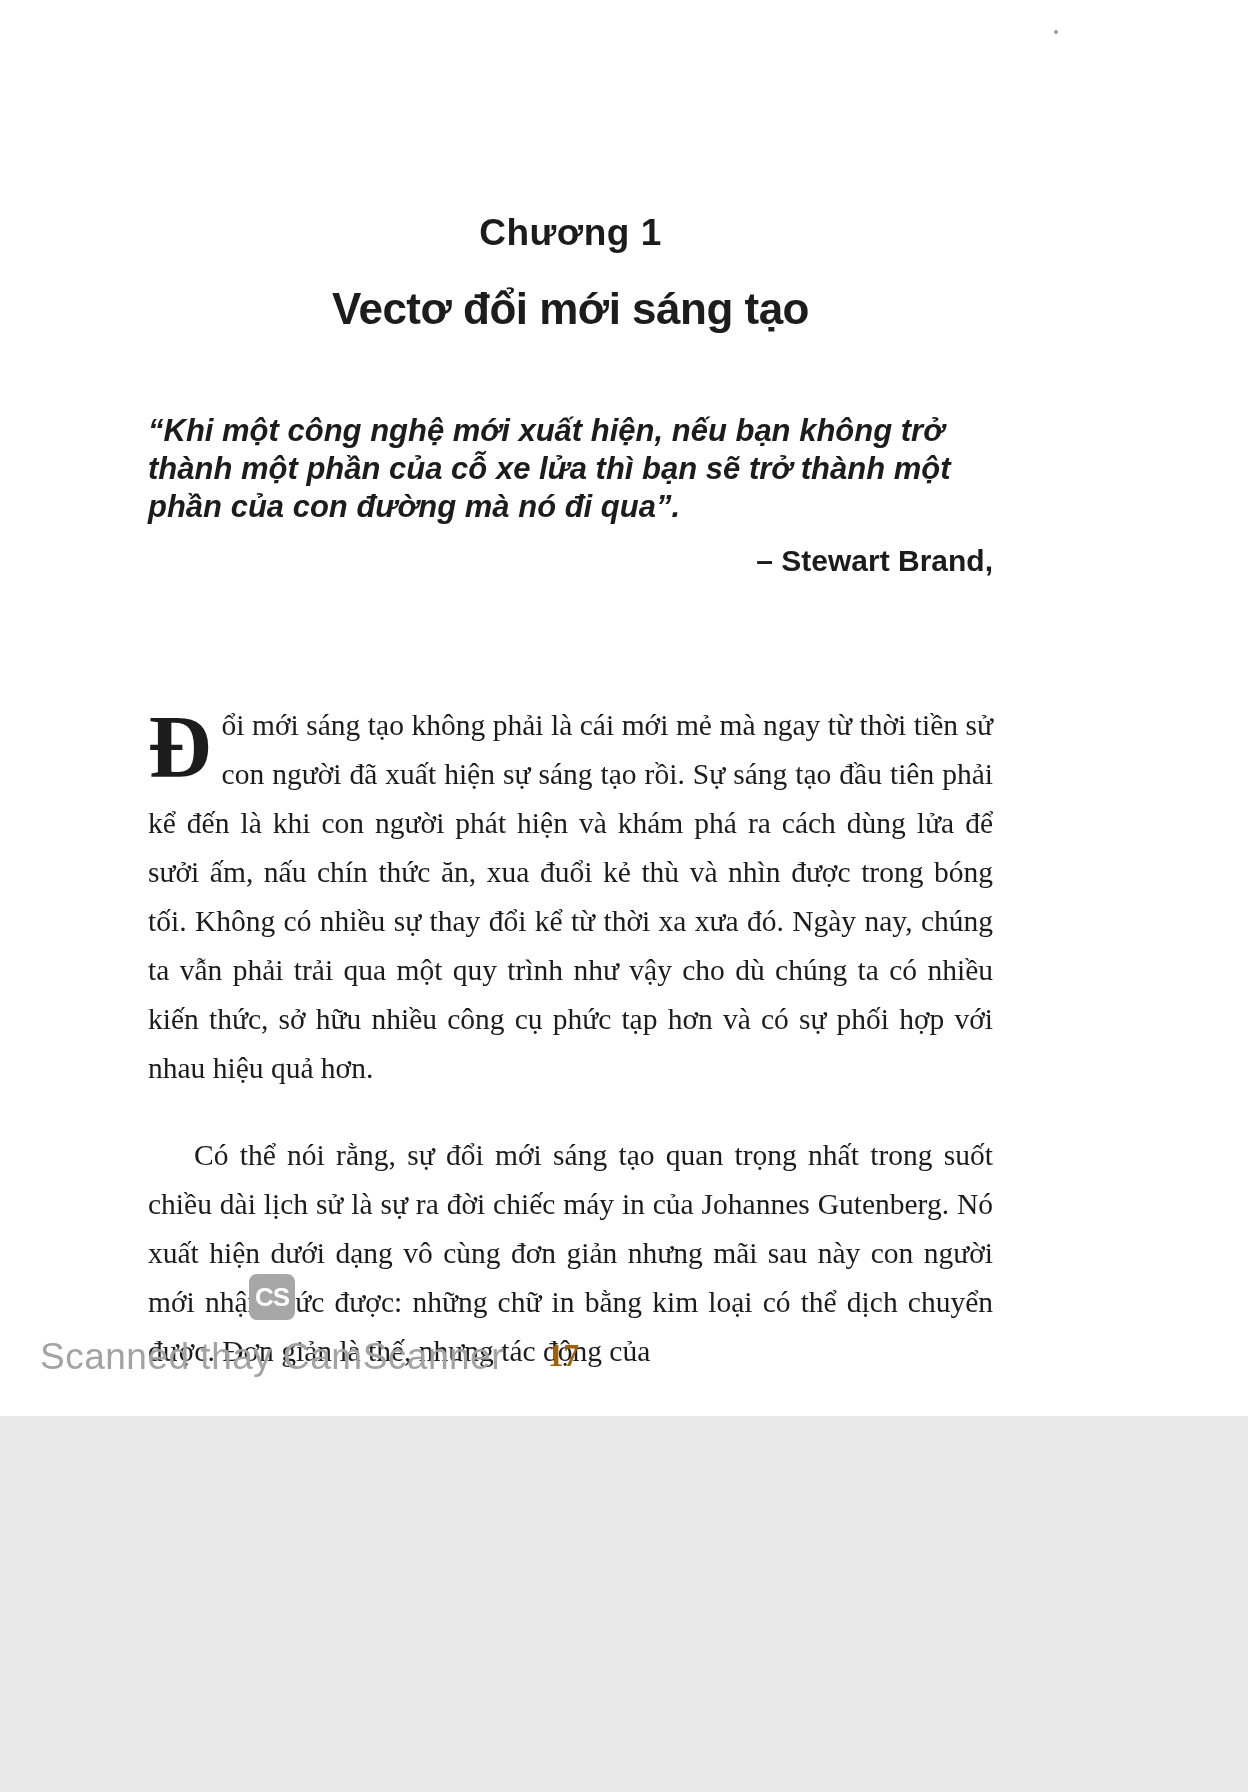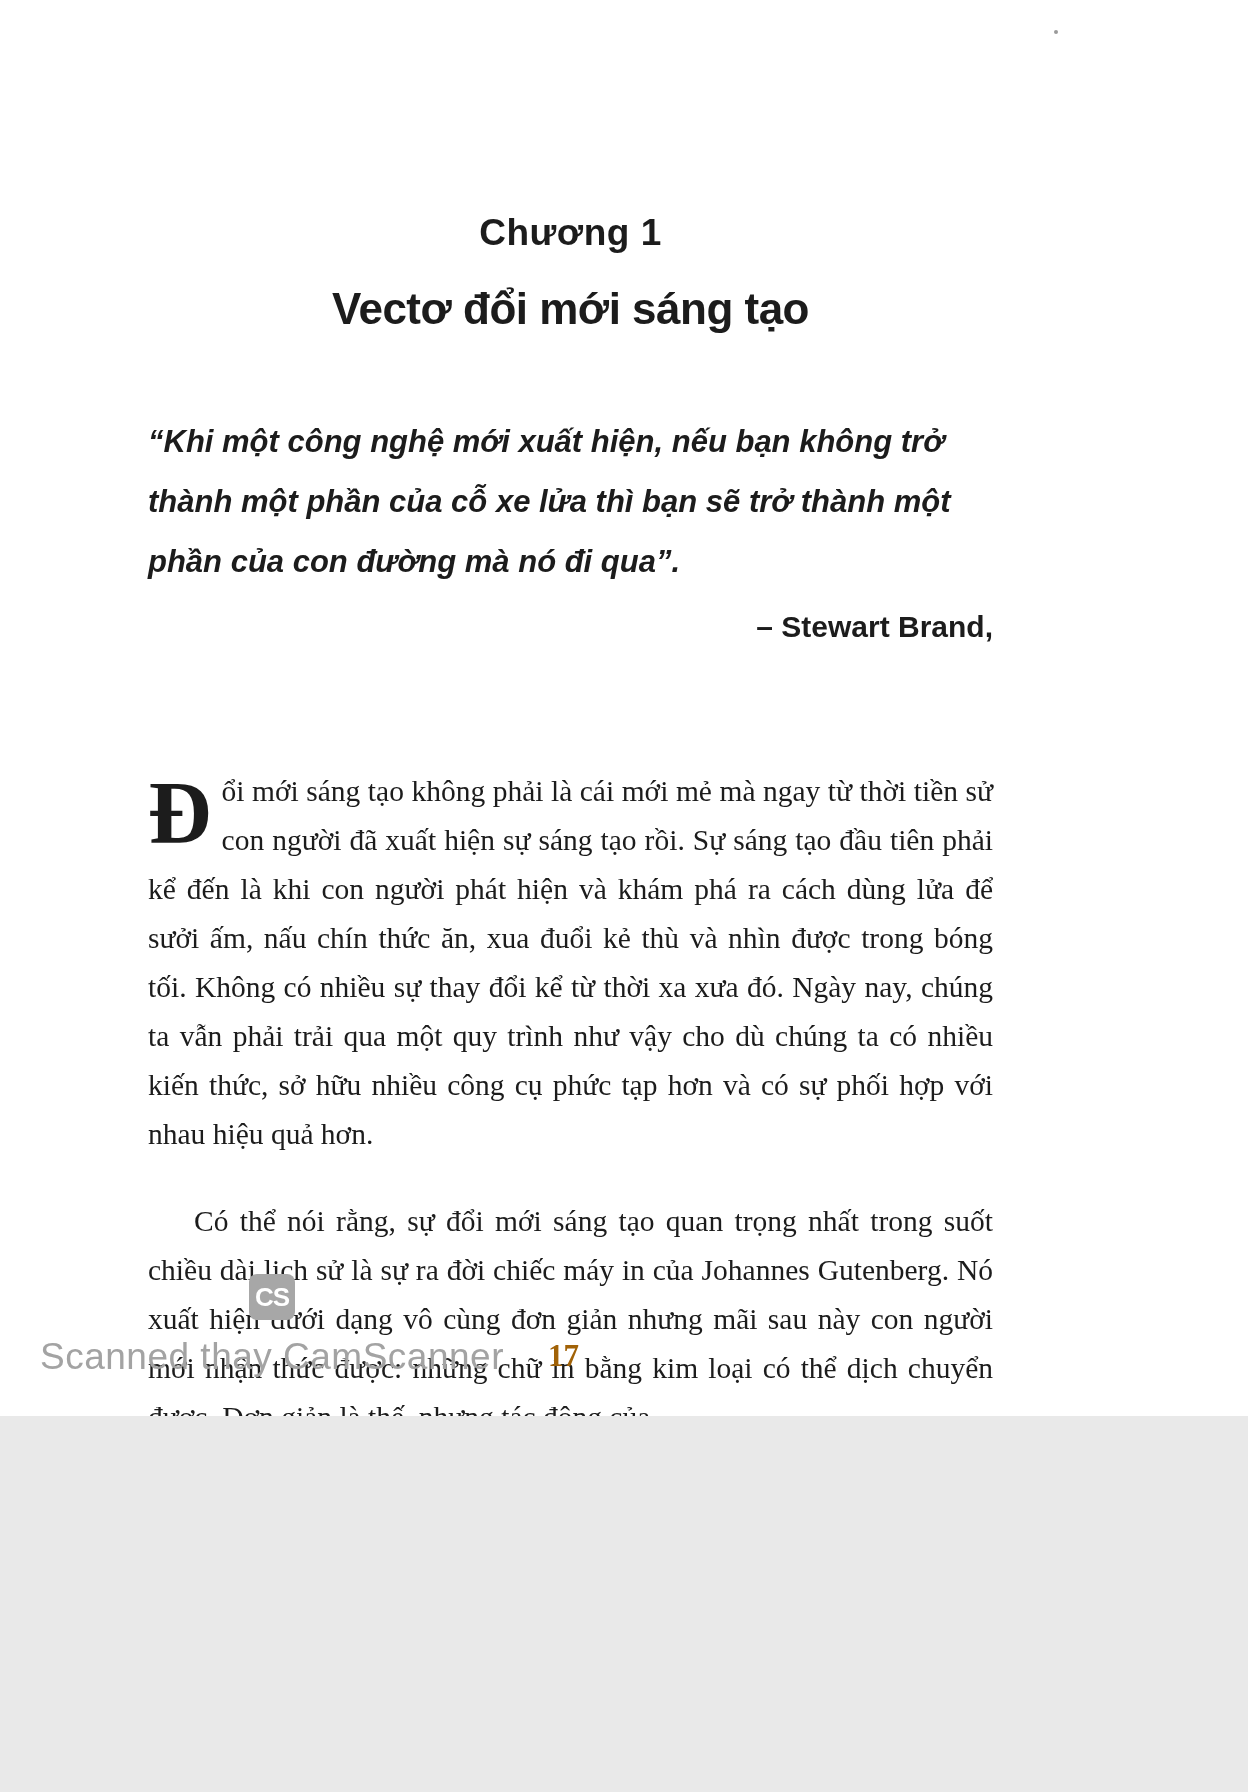--- a/index.html
+++ b/index.html
@@ -36,21 +36,21 @@
     font-weight:bold;
     font-size:44px;
     letter-spacing:-0.5px;
   }
   .quote{
     margin-top:78px;
     font-family:"Liberation Sans", sans-serif;
     font-style:italic;
     font-weight:bold;
     font-size:31px;
-    line-height:60px;
+    line-height:38px;
     text-align:left;
   }
   .attribution{
     margin-top:12px;
     text-align:right;
     font-family:"Liberation Sans", sans-serif;
     font-weight:bold;
     font-size:30px;
     line-height:45px;
   }

